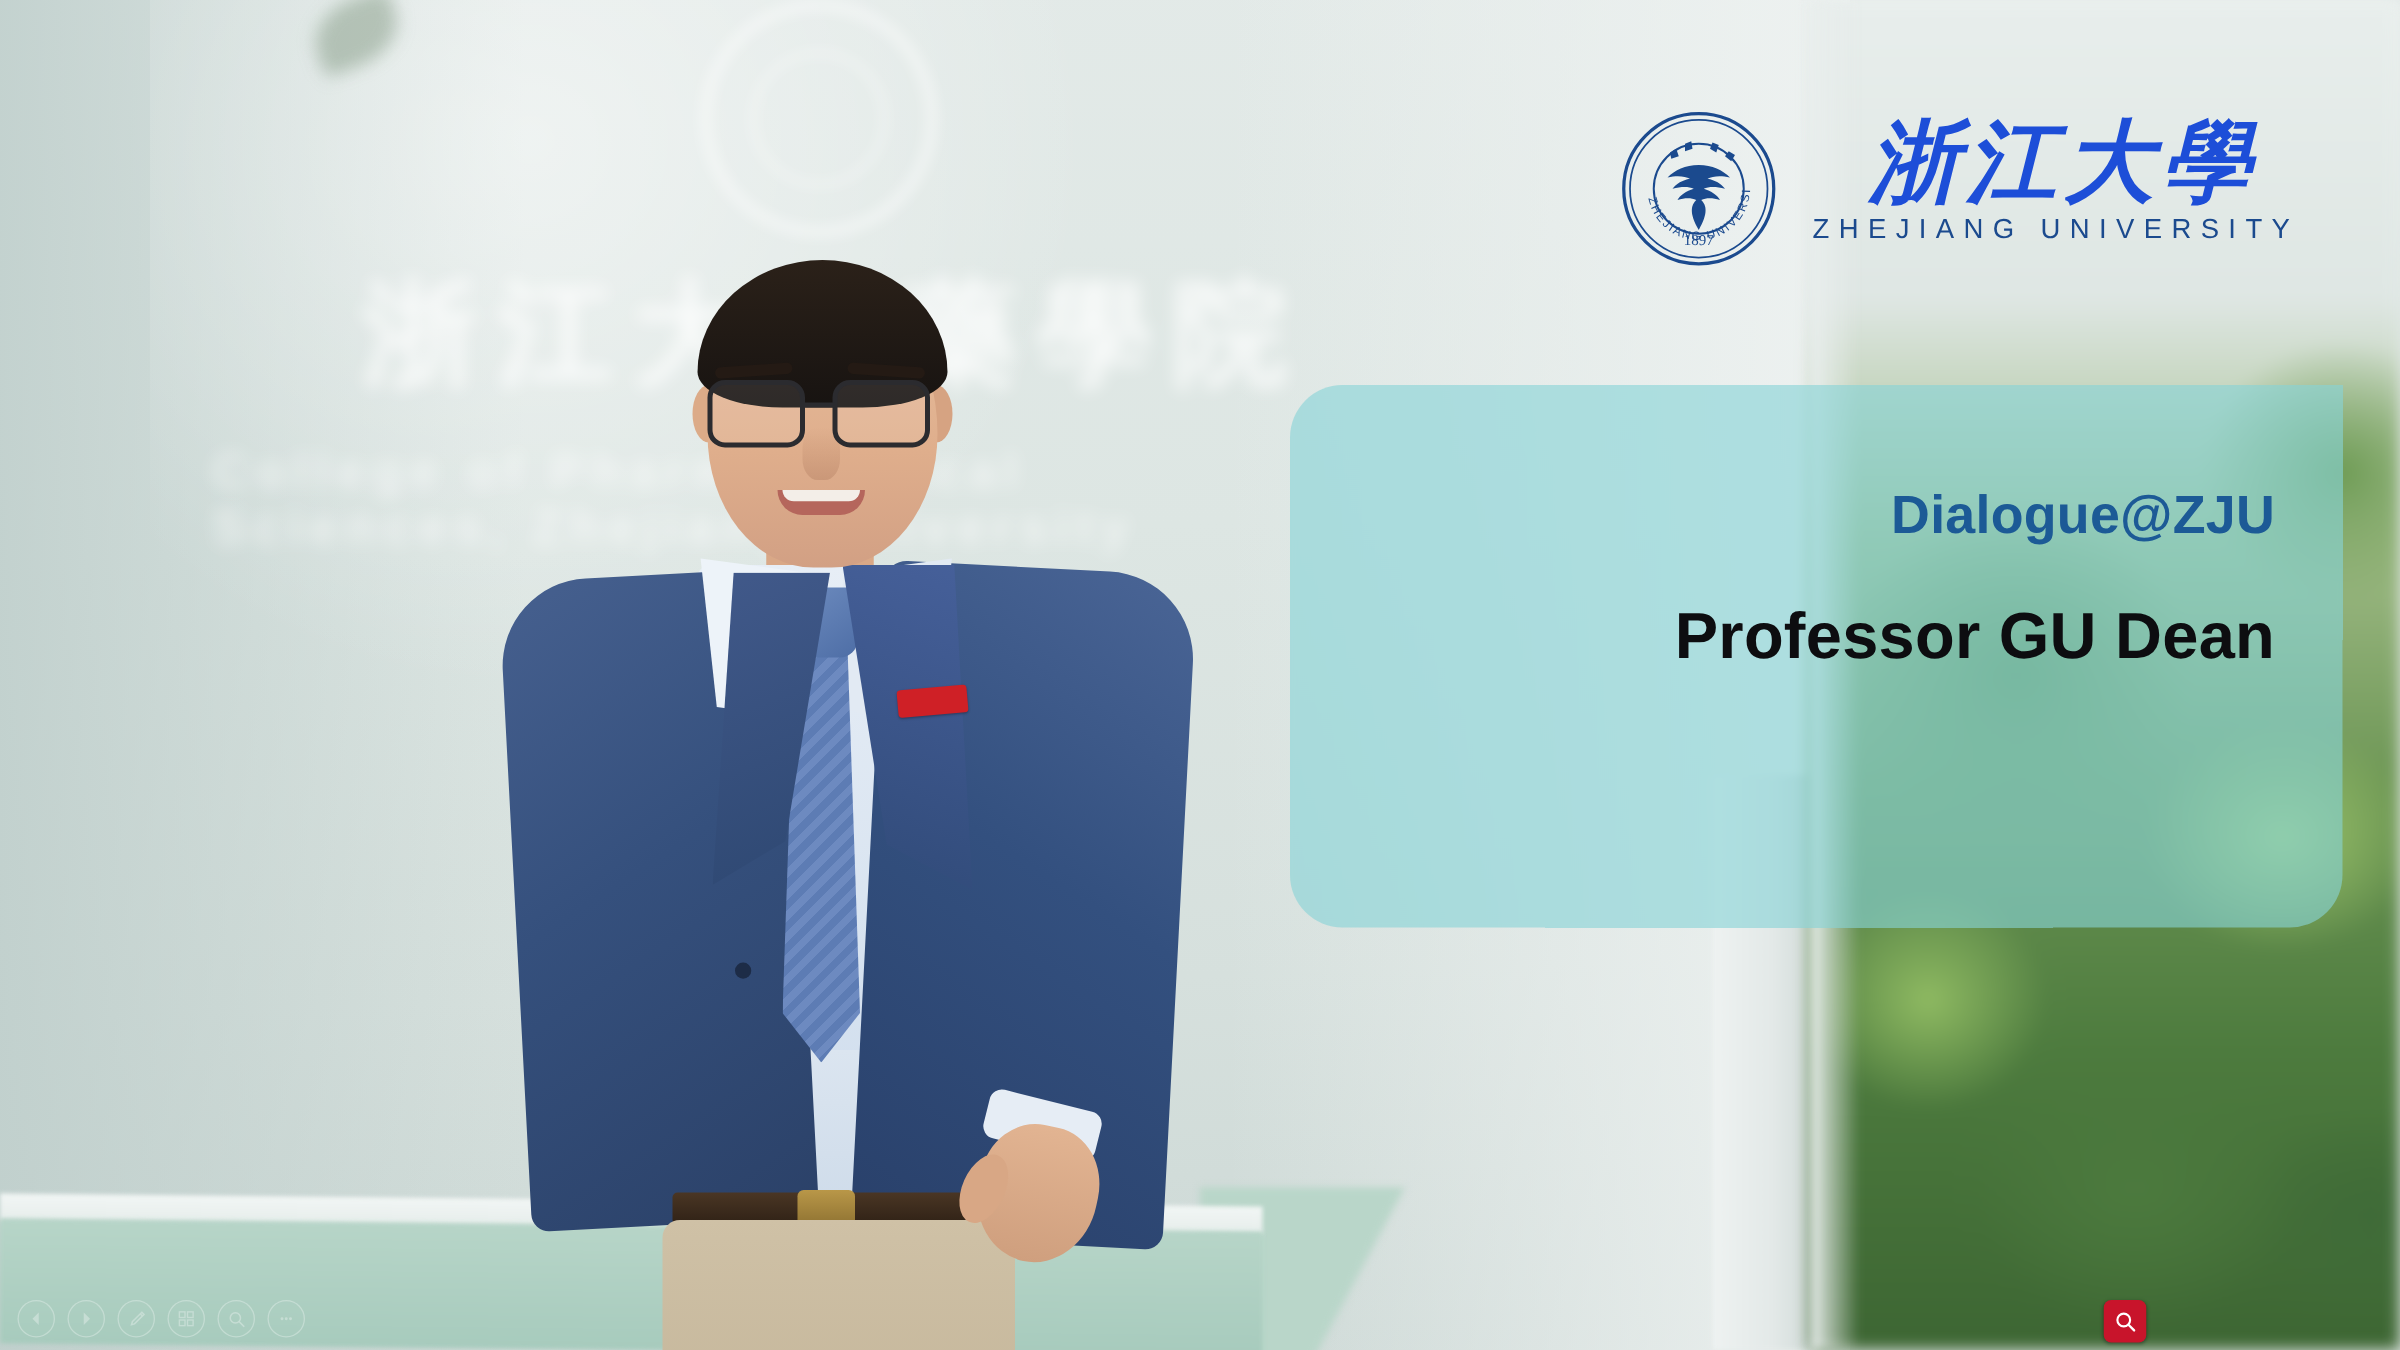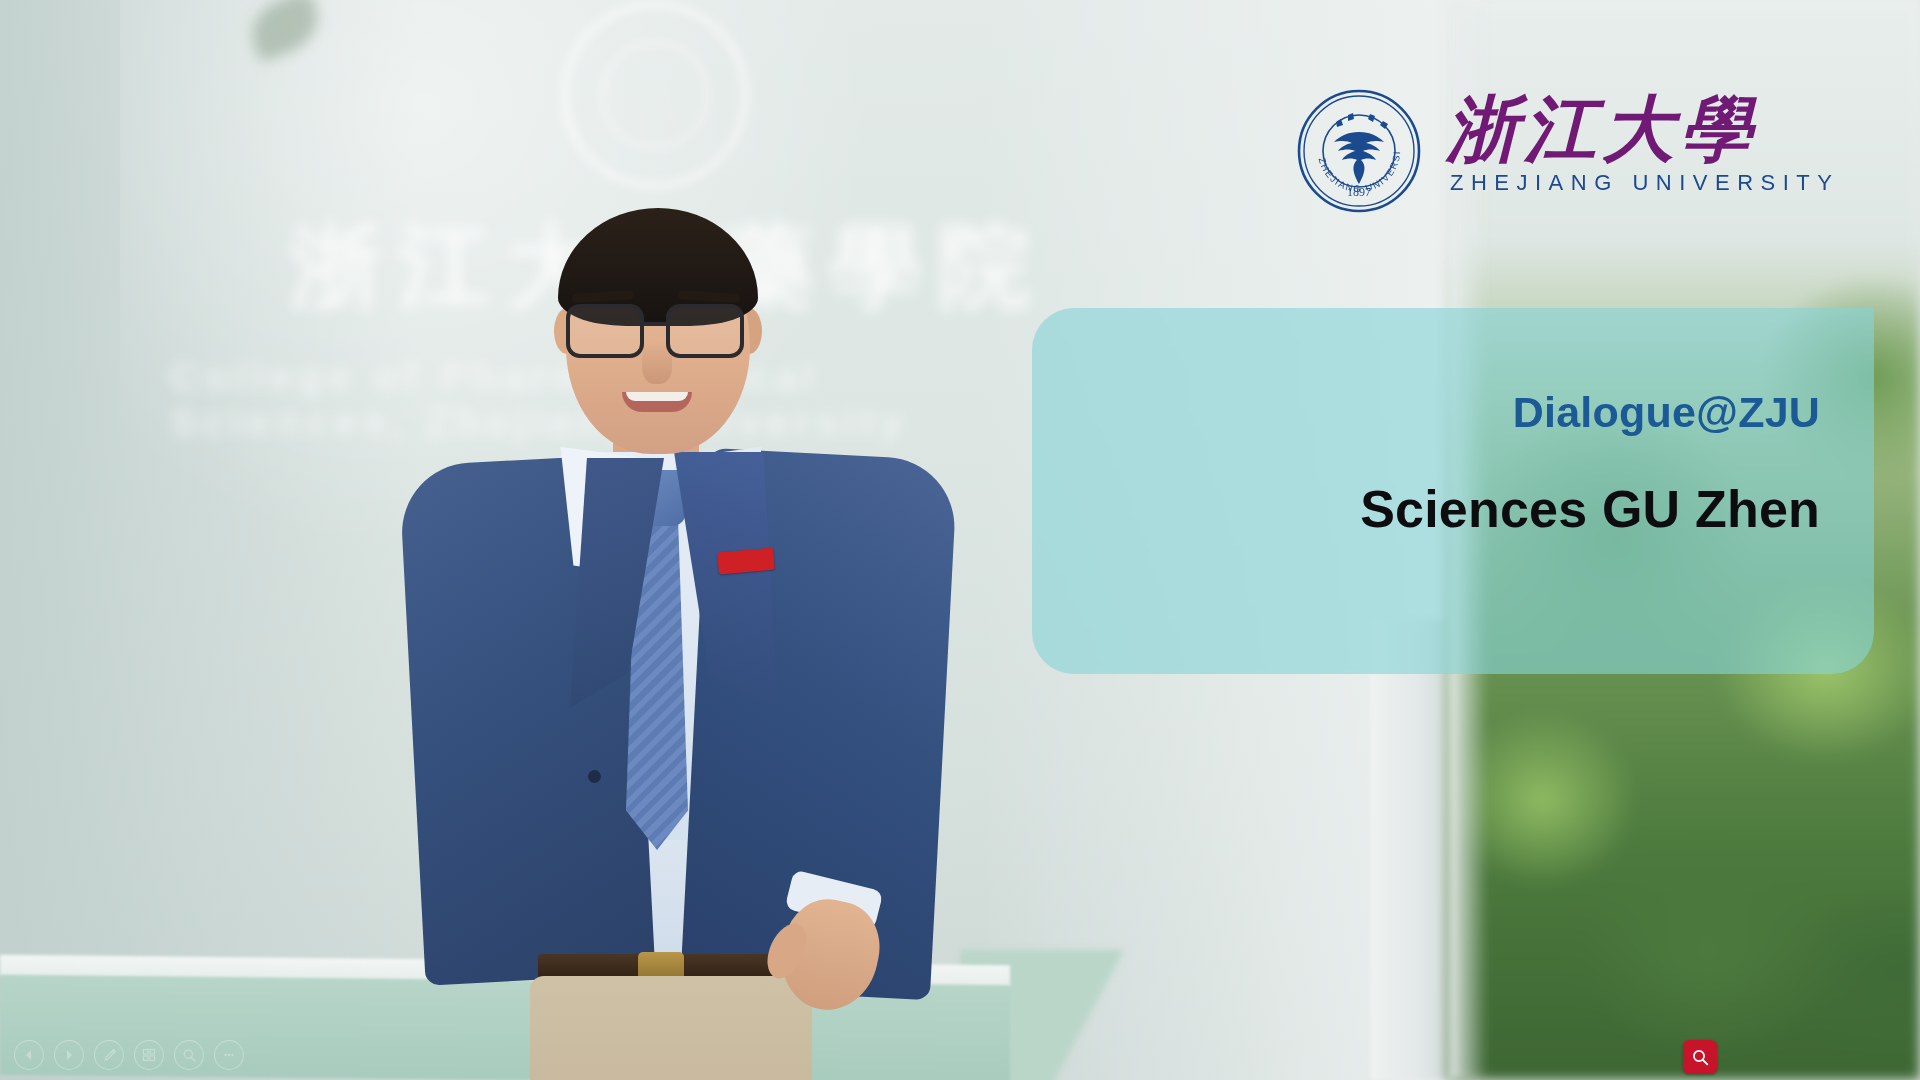--- a/index.html
+++ b/index.html
@@ -240,32 +240,33 @@
     position:absolute; left:186px; top:660px; width:226px; height:124px;
     background:linear-gradient(180deg,#dbe5f0,#cfdcea);
   }
 
   
   .logo { position:absolute; left:1296px; top:88px; width:560px; height:130px; }
   .logo-seal { position:absolute; left:0; top:0; width:126px; height:126px; }
   .logo-word { position:absolute; left:150px; top:0px; width:410px; }
   .logo-cn {
     font-family:"DejaVu Serif", serif;
-    font-size:72px; line-height:82px; color:#701a75;
+    font-size:72px; line-height:82px; color:#1d4ed8;
     font-weight:700; letter-spacing:6px; white-space:nowrap;
     font-style:italic;
+    text-align:center;
   }
   .logo-en {
     font-size:22px; letter-spacing:7.5px; color:#1b4a8e;
     font-weight:400; white-space:nowrap; padding-left:4px;
   }
 
   
   .panel {
-    position:absolute; left:1032px; top:308px; width:842px; height:366px;
+    position:absolute; left:1032px; top:308px; width:842px; height:434px;
     background:rgba(136,212,214,.62);
     border-radius:42px 0 0 42px;
     backdrop-filter:blur(2px);
     text-align:center;
   }
   .panel-round-br { border-radius:42px 0 42px 42px; }
 
   .panel-inner {
     position:absolute; inset:0; padding:54px 54px 0 0;
     display:flex; flex-direction:column; align-items:flex-end;
@@ -398,21 +399,21 @@
     </svg>
     <div class="logo-word">
       <div class="logo-cn">浙江大學</div>
       <div class="logo-en">ZHEJIANG UNIVERSITY</div>
     </div>
   </div>
 
   <div class="panel panel-round-br">
     <div class="panel-inner">
       <div class="kicker">Dialogue@ZJU</div>
-      <div class="title">Sciences GU Zhen</div>
+      <div class="title">Professor GU Dean</div>
     </div>
   </div>
 
   <div class="toolbar">
 
     <div class="tool-btn" title="Previous">
       <svg width="14" height="14" viewBox="0 0 14 14">
         <path d="M9 2 L4 7 L9 12 Z" fill="currentColor"></path>
       </svg>
     </div>

